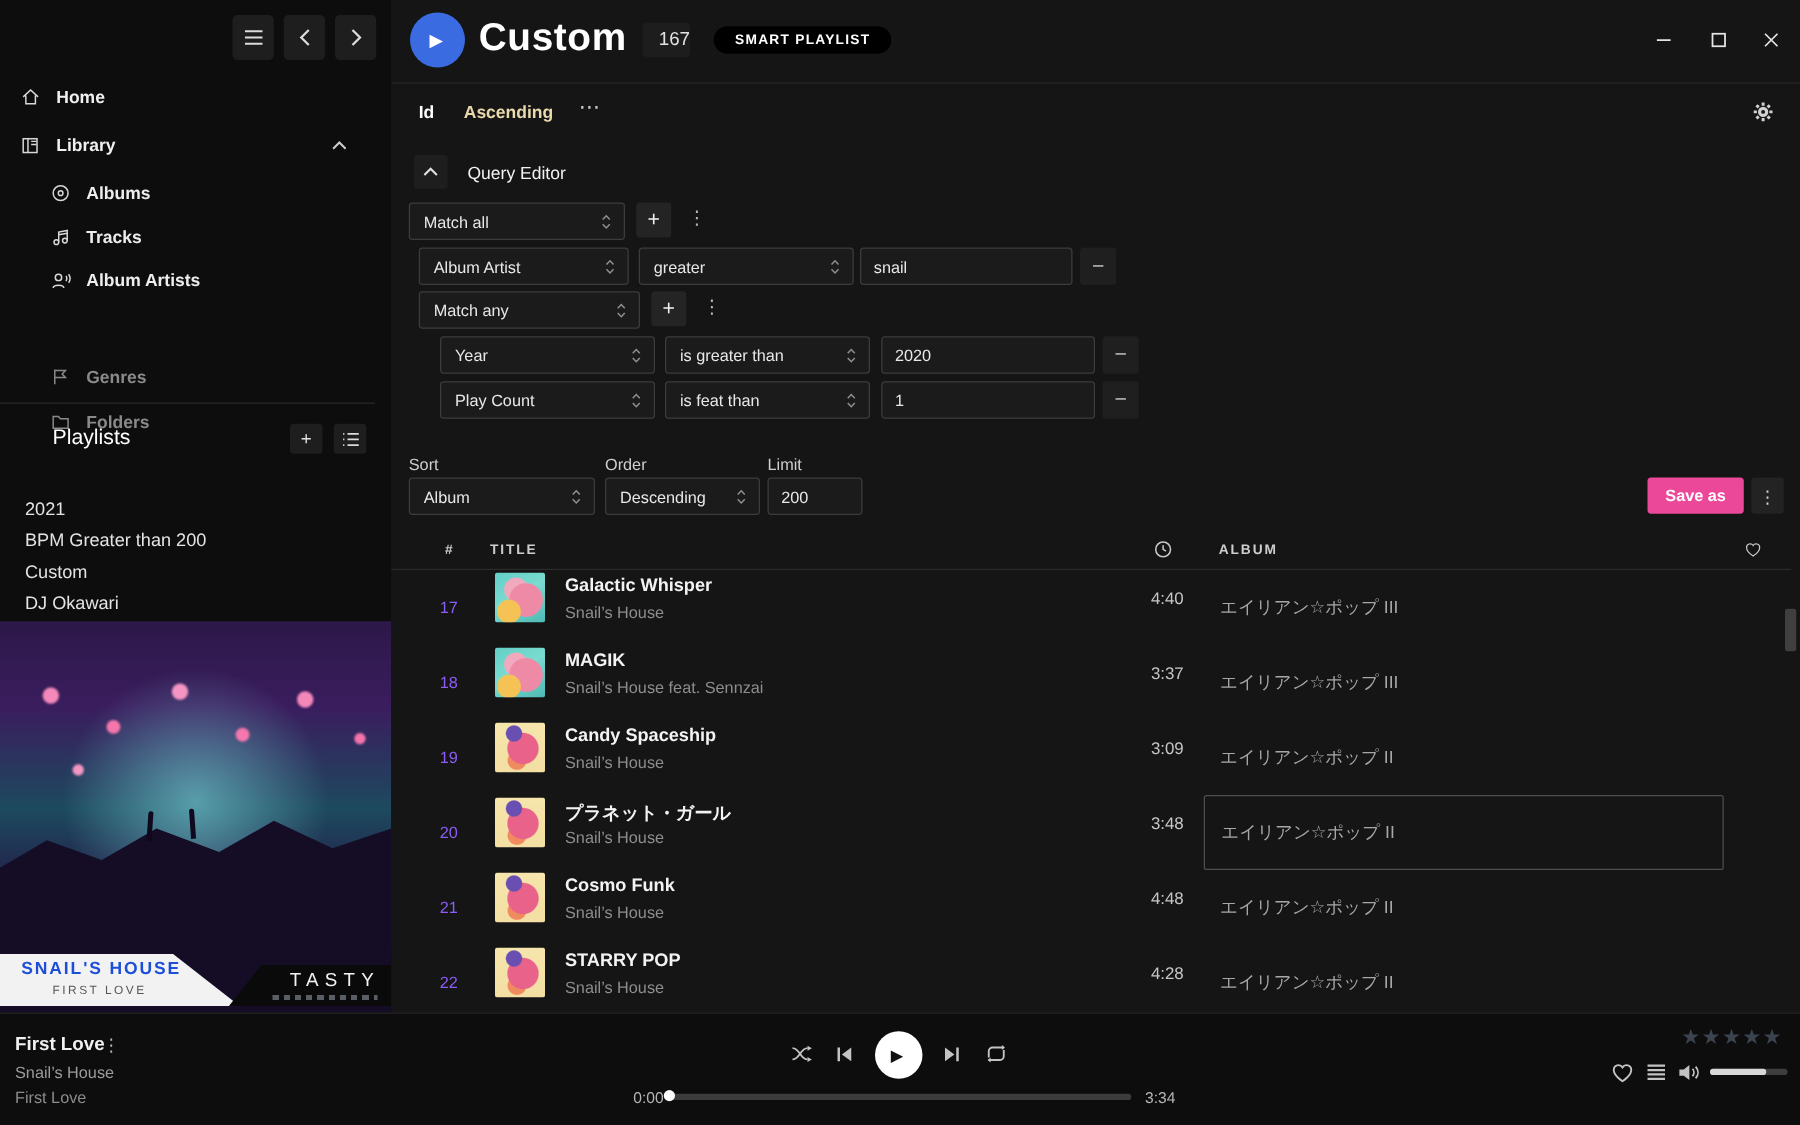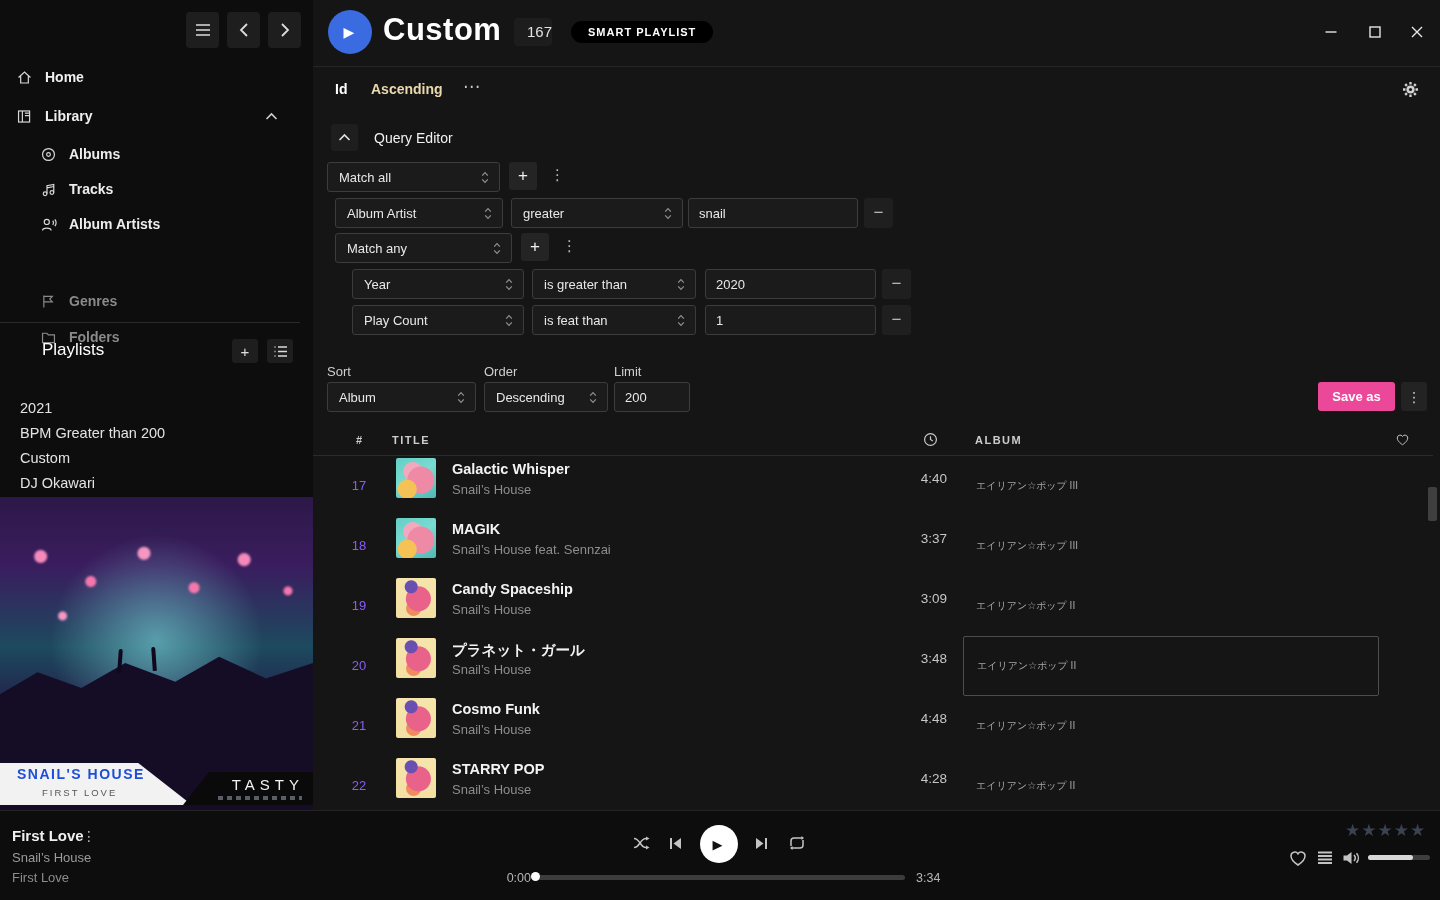--- a/index.html
+++ b/index.html
@@ -109,21 +109,21 @@
     linear-gradient(150deg,#63cfc6 0%,#7adbd0 45%,#4fb9b4 100%);}
   .art-b{background:
     radial-gradient(circle at 38% 22%, #6a4fb3 0 6px, transparent 7px),
     radial-gradient(circle at 56% 52%, #e8628a 0 12px, transparent 13px),
     radial-gradient(circle at 44% 76%, #f08a5f 0 7px, transparent 8px),
     linear-gradient(180deg,#f6e5ac 0%,#f3dfa3 100%);}
   .t-title{position:absolute;left:139px;top:5px;font-size:14.5px;font-weight:bold;color:#f3f3f3;}
   .t-artist{position:absolute;left:139px;top:26px;font-size:13px;color:#8d8d8d;}
   .t-dur{position:absolute;left:548px;top:15px;width:86px;text-align:right;font-size:13.5px;color:#c6c6c6;}
   .t-album{position:absolute;left:650px;top:0;width:416px;height:60px;display:flex;align-items:center;
-    padding-left:13px;box-sizing:border-box;font-size:10px;color:#a7a7a7;}
+    padding-left:13px;box-sizing:border-box;font-size:14px;color:#a7a7a7;}
   .t-album.focused{border:1px solid #4d4d4d;border-radius:2px;}
   .scroll-thumb{position:absolute;right:3px;top:487px;width:9px;height:34px;background:#3f3f3f;border-radius:2px;cursor:pointer;}
 
   
   .player{position:absolute;left:0;top:810px;width:1440px;height:90px;background:#0d0d0d;border-top:1px solid #242424;}
   .p-track{position:absolute;left:12px;top:16px;font-size:15px;font-weight:bold;color:#f0f0f0;}
   .p-track-more{position:absolute;left:82px;top:17px;color:#b5b5b5;font-size:14px;cursor:pointer;}
   .p-artist{position:absolute;left:12px;top:39px;font-size:13px;color:#9c9c9c;}
   .p-album{position:absolute;left:12px;top:59px;font-size:13px;color:#8c8c8c;}
   .tico{position:absolute;cursor:pointer;stroke:#c3c3c3;fill:none;stroke-width:1.5;}

